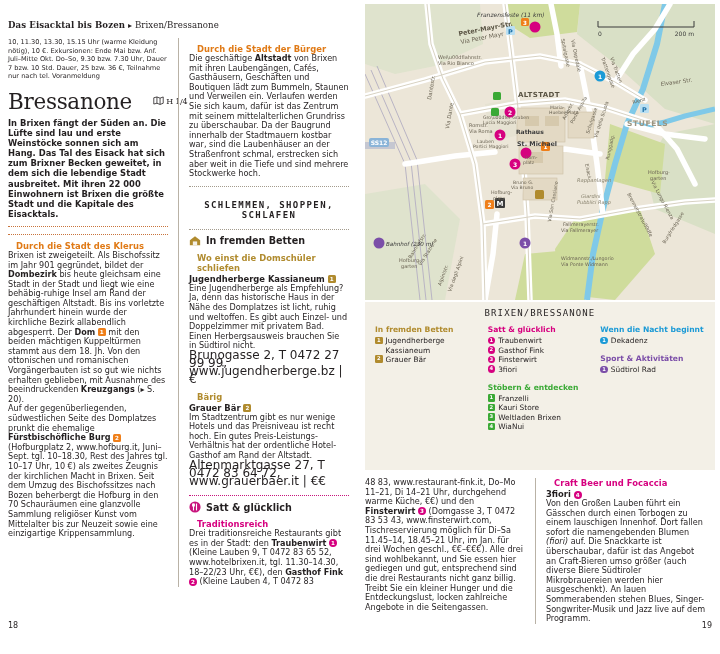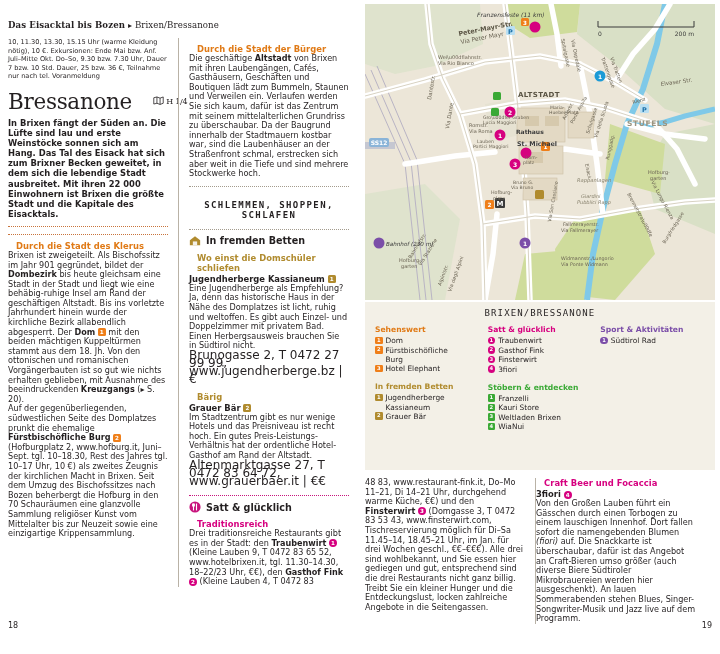--- a/index.html
+++ b/index.html
@@ -119,21 +119,21 @@
   .mk2.sq{background:#ef7f1a;border-radius:1.2px;}
   .mk2.bed{background:#b08b2e;border-radius:1.2px;}
   .mk2.round{background:#d6007f;border-radius:50%;}
   .mk2.shop{background:#3aa935;border-radius:1.2px;}
   .mk2.night{background:#1b9ad6;border-radius:50%;}
   .mk2.sport{background:#7b4ea8;border-radius:50%;}
 
   
   .rcol{position:absolute;top:478px;width:160px;}
   .rcol-a{left:5px;}
-  .rcol-b{left:175px;padding-left:0;border-left:1px solid #b9b2a6;}
+  .rcol-b{left:175px;padding-left:10px;border-left:1px solid #b9b2a6;}
 </style>
 </head>
 <body>
 
 <div class="spread">
 
   <div class="page page-left">
 
     <div class="runhead">
       <b>Das Eisacktal bis Bozen</b>
@@ -377,36 +377,20 @@
           <text x="233" y="32" font-size="6" fill="#3b3b3b">0</text>
           <text x="329" y="32" font-size="6" fill="#3b3b3b" text-anchor="end">200 m</text>
         </g>
       </svg>
     </div>
 
     <div class="legend">
       <div class="legend-title">BRIXEN/BRESSANONE</div>
       <div class="legcols">
         <div class="legcol">
-          <div class="leggrp sights">
-            <h5>Sehenswert</h5>
-            <div class="legitem">
-                <span class="mk2 sq">1</span>
-                <span>Dom</span>
-              </div>
-            <div class="legitem">
-                <span class="mk2 sq">2</span>
-                <span>Fürstbischöfliche</span>
-              </div>
-            <div class="cont" style="font-size:7.4px;line-height:9px;padding-left:10.5px">Burg</div>
-            <div class="legitem">
-                <span class="mk2 sq">3</span>
-                <span>Hotel Elephant</span>
-              </div>
-          </div>
           <div class="leggrp beds">
             <h5>In fremden Betten</h5>
             <div class="legitem">
                 <span class="mk2 bed">1</span>
                 <span>Jugendherberge</span>
               </div>
             <div class="cont" style="font-size:7.4px;line-height:9px;padding-left:10.5px">Kassianeum</div>
             <div class="legitem">
                 <span class="mk2 bed">2</span>
                 <span>Grauer Bär</span>
@@ -449,20 +433,27 @@
                 <span>Weltladen Brixen</span>
               </div>
             <div class="legitem">
                 <span class="mk2 shop">4</span>
                 <span>WiaNui</span>
               </div>
           </div>
         </div>
 
         <div class="legcol">
+          <div class="leggrp night">
+            <h5>Wenn die Nacht beginnt</h5>
+            <div class="legitem">
+                <span class="mk2 night">1</span>
+                <span>Dekadenz</span>
+              </div>
+          </div>
           <div class="leggrp sport">
             <h5>Sport &amp; Aktivitäten</h5>
             <div class="legitem">
                 <span class="mk2 sport">1</span>
                 <span>Südtirol Rad</span>
               </div>
           </div>
         </div>
       </div>
     </div>

